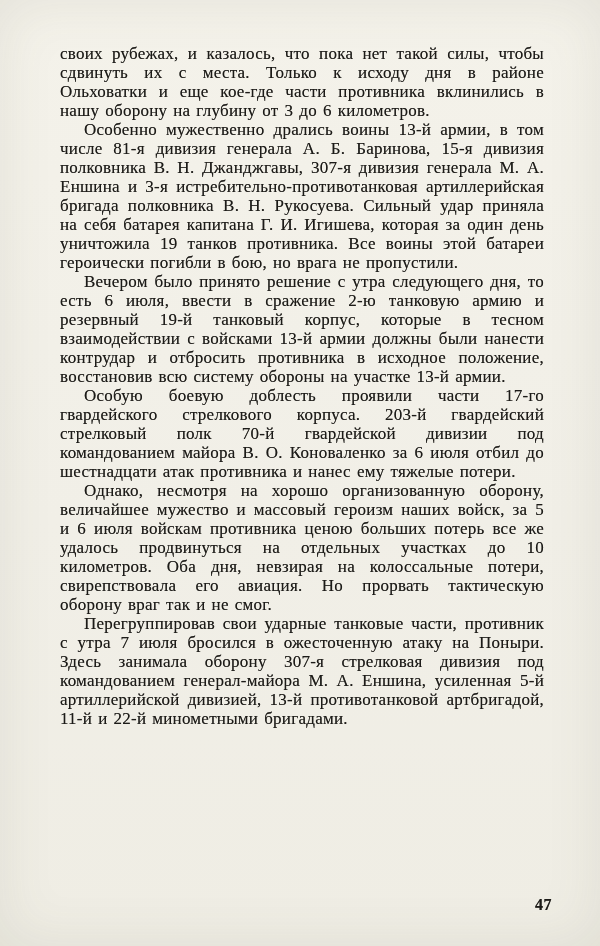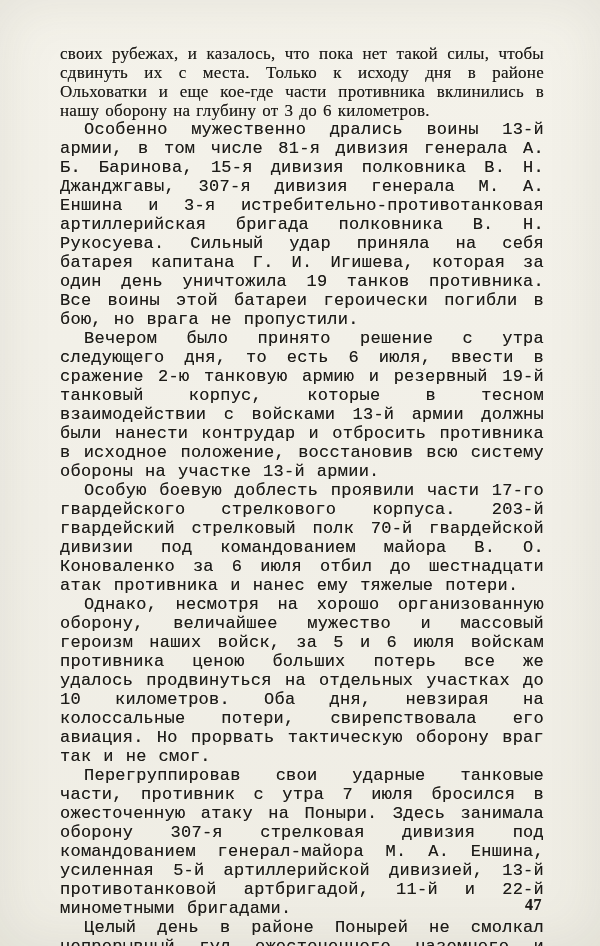--- a/index.html
+++ b/index.html
@@ -32,39 +32,37 @@
     font-size: 17px;
     line-height: 19px;
     letter-spacing: 0.25px;
     word-spacing: 1.5px;
     hyphens: auto;
     -webkit-hyphens: auto;
     text-shadow: 0 0 0.45px rgba(25, 22, 18, 0.55);
   }
   .para.indent {
     text-indent: 24px;
-    font-family: Liberation Mono, monospace;
   }
   .page-number {
     position: absolute;
-    right: 58px;
+    right: 48px;
     top: 896px;
     font-size: 16px;
     font-weight: bold;
     letter-spacing: 0.5px;
     text-shadow: 0 0 0.45px rgba(25, 22, 18, 0.55);
   }
 </style>
 </head>
 <body>
 
 <div class="scan-page">
   <div class="text-block">
     <p class="para">своих рубежах, и казалось, что пока нет такой силы, чтобы сдвинуть их с места. Только к исходу дня в районе Ольховатки и еще кое-где части противника вклинились в нашу оборону на глубину от 3 до 6 километров.</p>
     <p class="para indent">Особенно мужественно дрались воины 13-й армии, в том числе 81-я дивизия генерала А. Б. Баринова, 15-я дивизия полковника В. Н. Джанджгавы, 307-я дивизия генерала М. А. Еншина и 3-я истребительно-противотанковая артиллерийская бригада полковника В. Н. Рукосуева. Сильный удар приняла на себя батарея капитана Г. И. Игишева, которая за один день уничтожила 19 танков противника. Все воины этой батареи героически погибли в бою, но врага не пропустили.</p>
     <p class="para indent">Вечером было принято решение с утра следующего дня, то есть 6 июля, ввести в сражение 2-ю танковую армию и резервный 19-й танковый корпус, которые в тесном взаимодействии с войсками 13-й армии должны были нанести контрудар и отбросить противника в исходное положение, восстановив всю систему обороны на участке 13-й армии.</p>
     <p class="para indent">Особую боевую доблесть проявили части 17-го гвардейского стрелкового корпуса. 203-й гвардейский стрелковый полк 70-й гвардейской дивизии под командованием майора В. О. Коноваленко за 6 июля отбил до шестнадцати атак противника и нанес ему тяжелые потери.</p>
     <p class="para indent">Однако, несмотря на хорошо организованную оборону, величайшее мужество и массовый героизм наших войск, за 5 и 6 июля войскам противника ценою больших потерь все же удалось продвинуться на отдельных участках до 10 километров. Оба дня, невзирая на колоссальные потери, свирепствовала его авиация. Но прорвать тактическую оборону враг так и не смог.</p>
     <p class="para indent">Перегруппировав свои ударные танковые части, противник с утра 7 июля бросился в ожесточенную атаку на Поныри. Здесь занимала оборону 307-я стрелковая дивизия под командованием генерал-майора М. А. Еншина, усиленная 5-й артиллерийской дивизией, 13-й противотанковой артбригадой, 11-й и 22-й минометными бригадами.</p>
-    <p class="para indent">Целый день в районе Понырей не смолкал непрерывный гул ожесточенного наземного и воздушного сраже-</p>
   </div>
   <div class="page-number">47</div>
 </div>
 
 </body></html>

